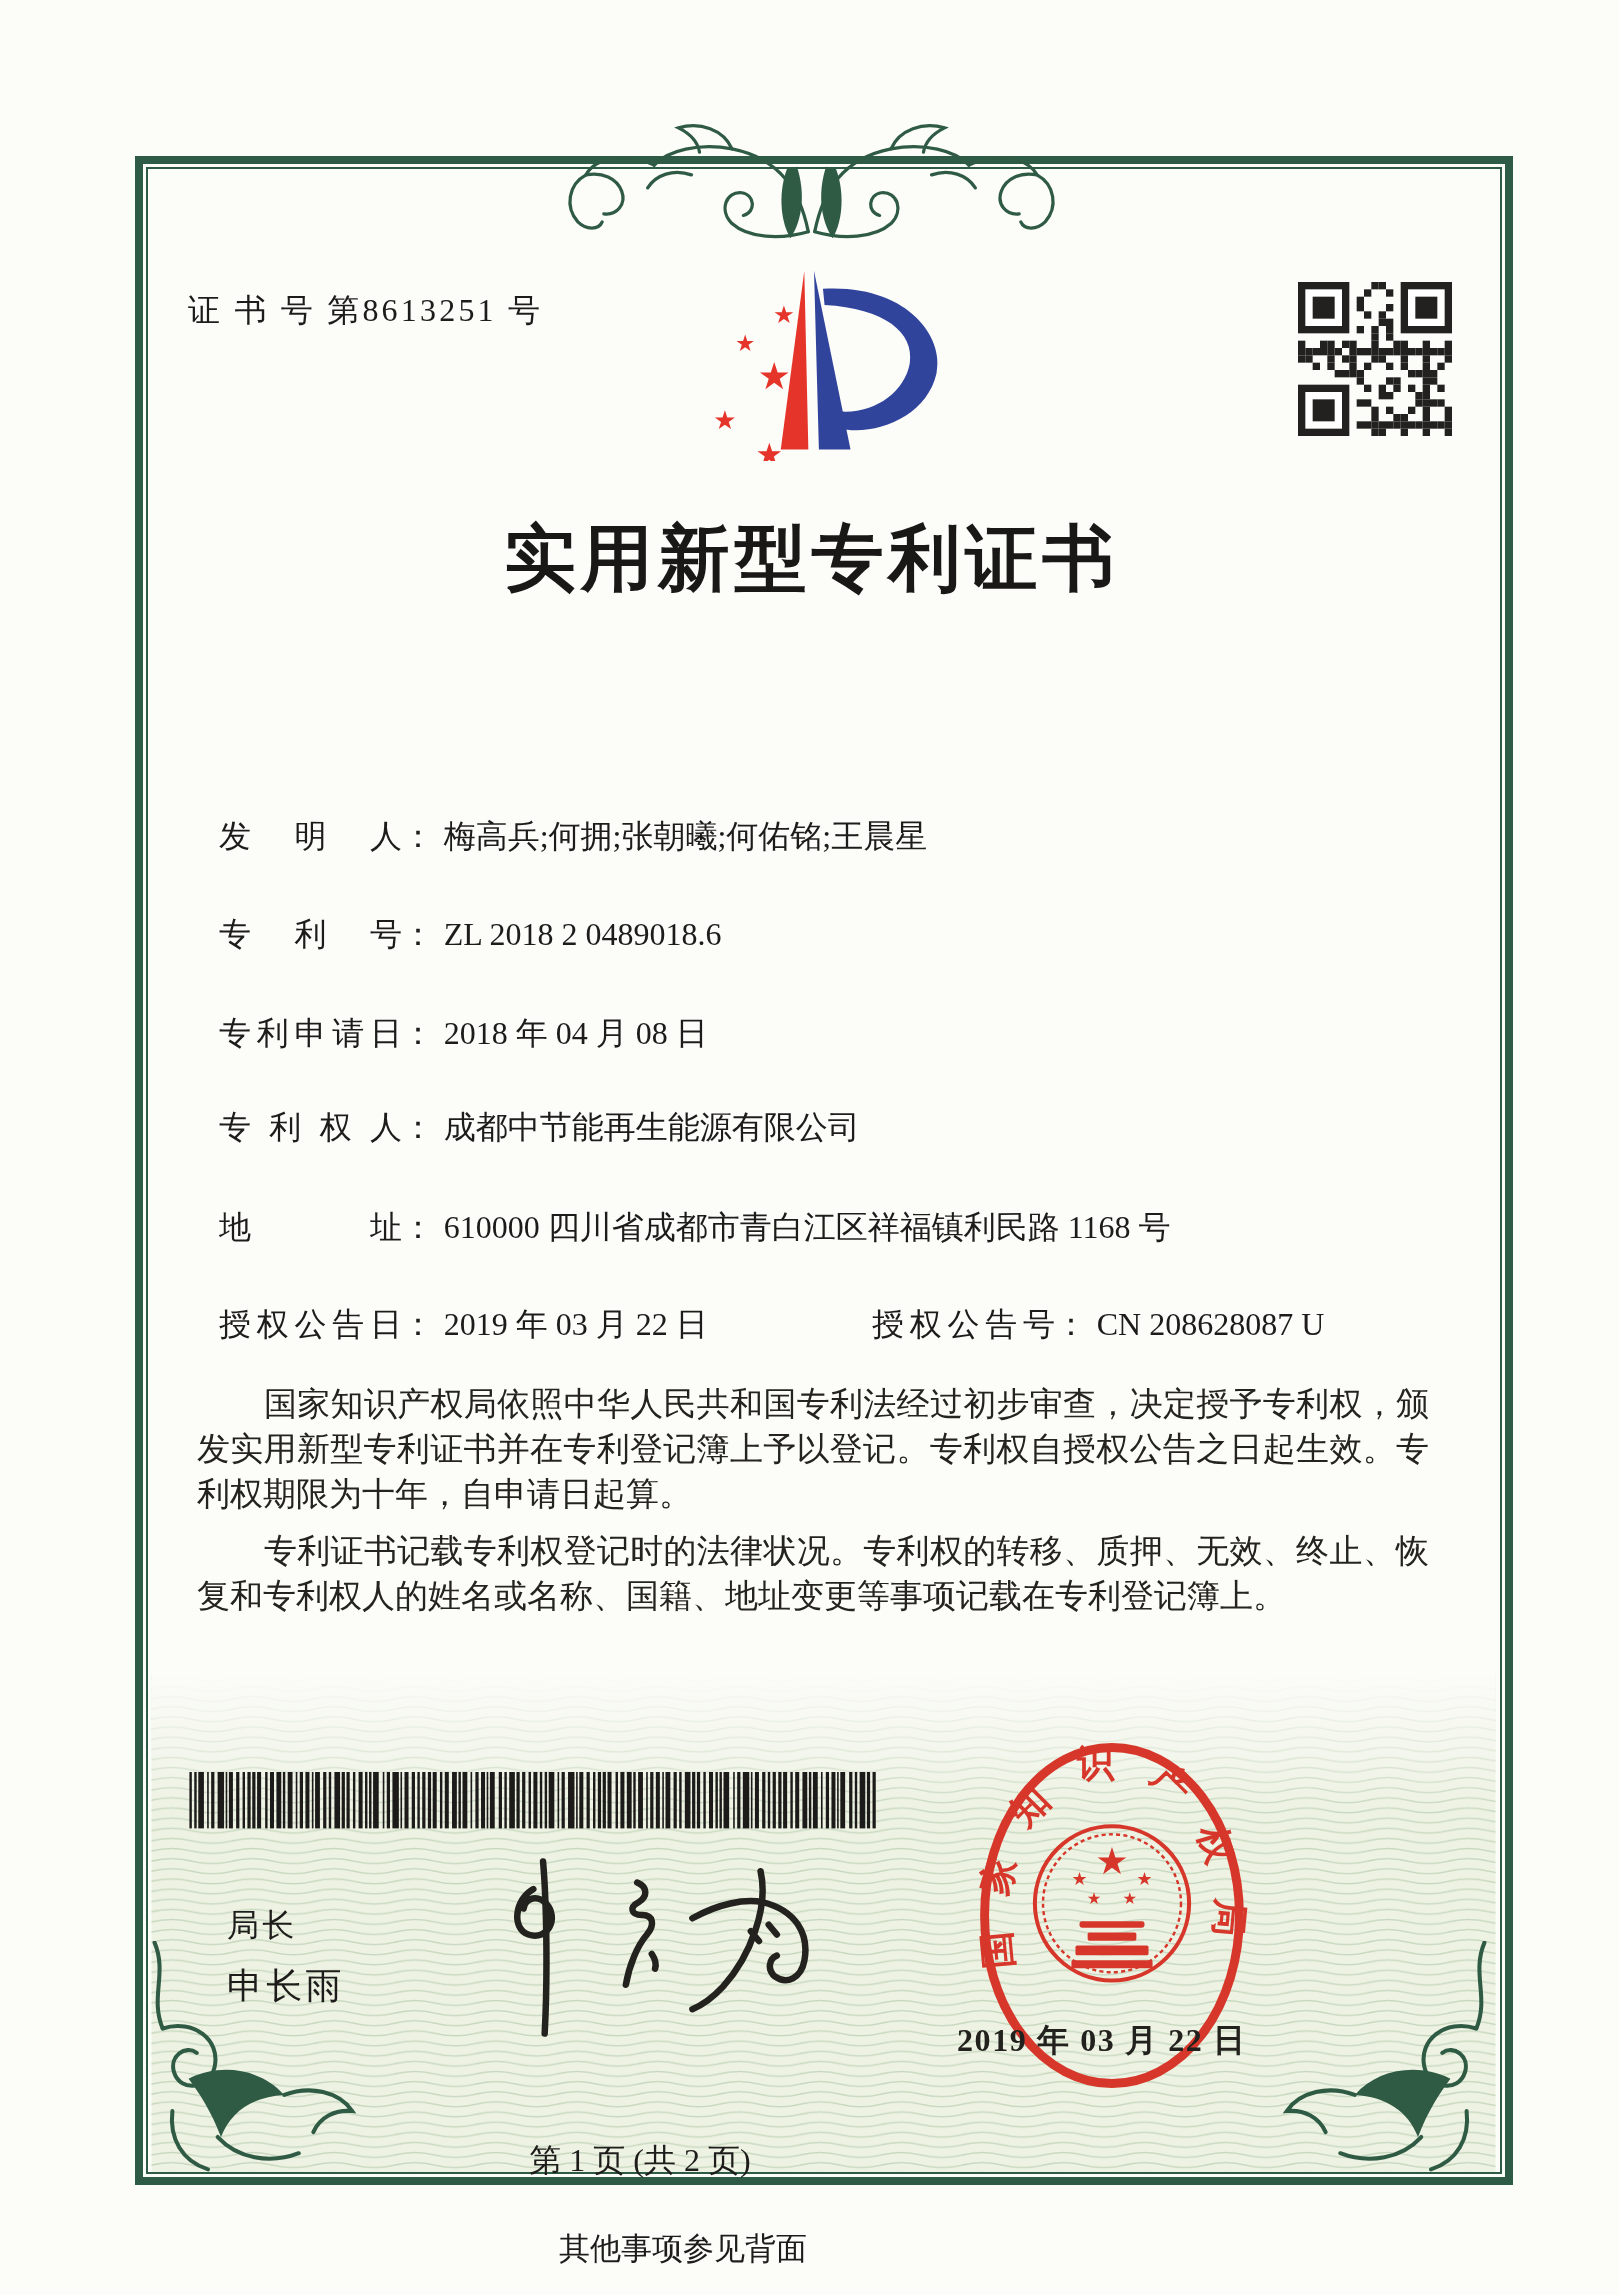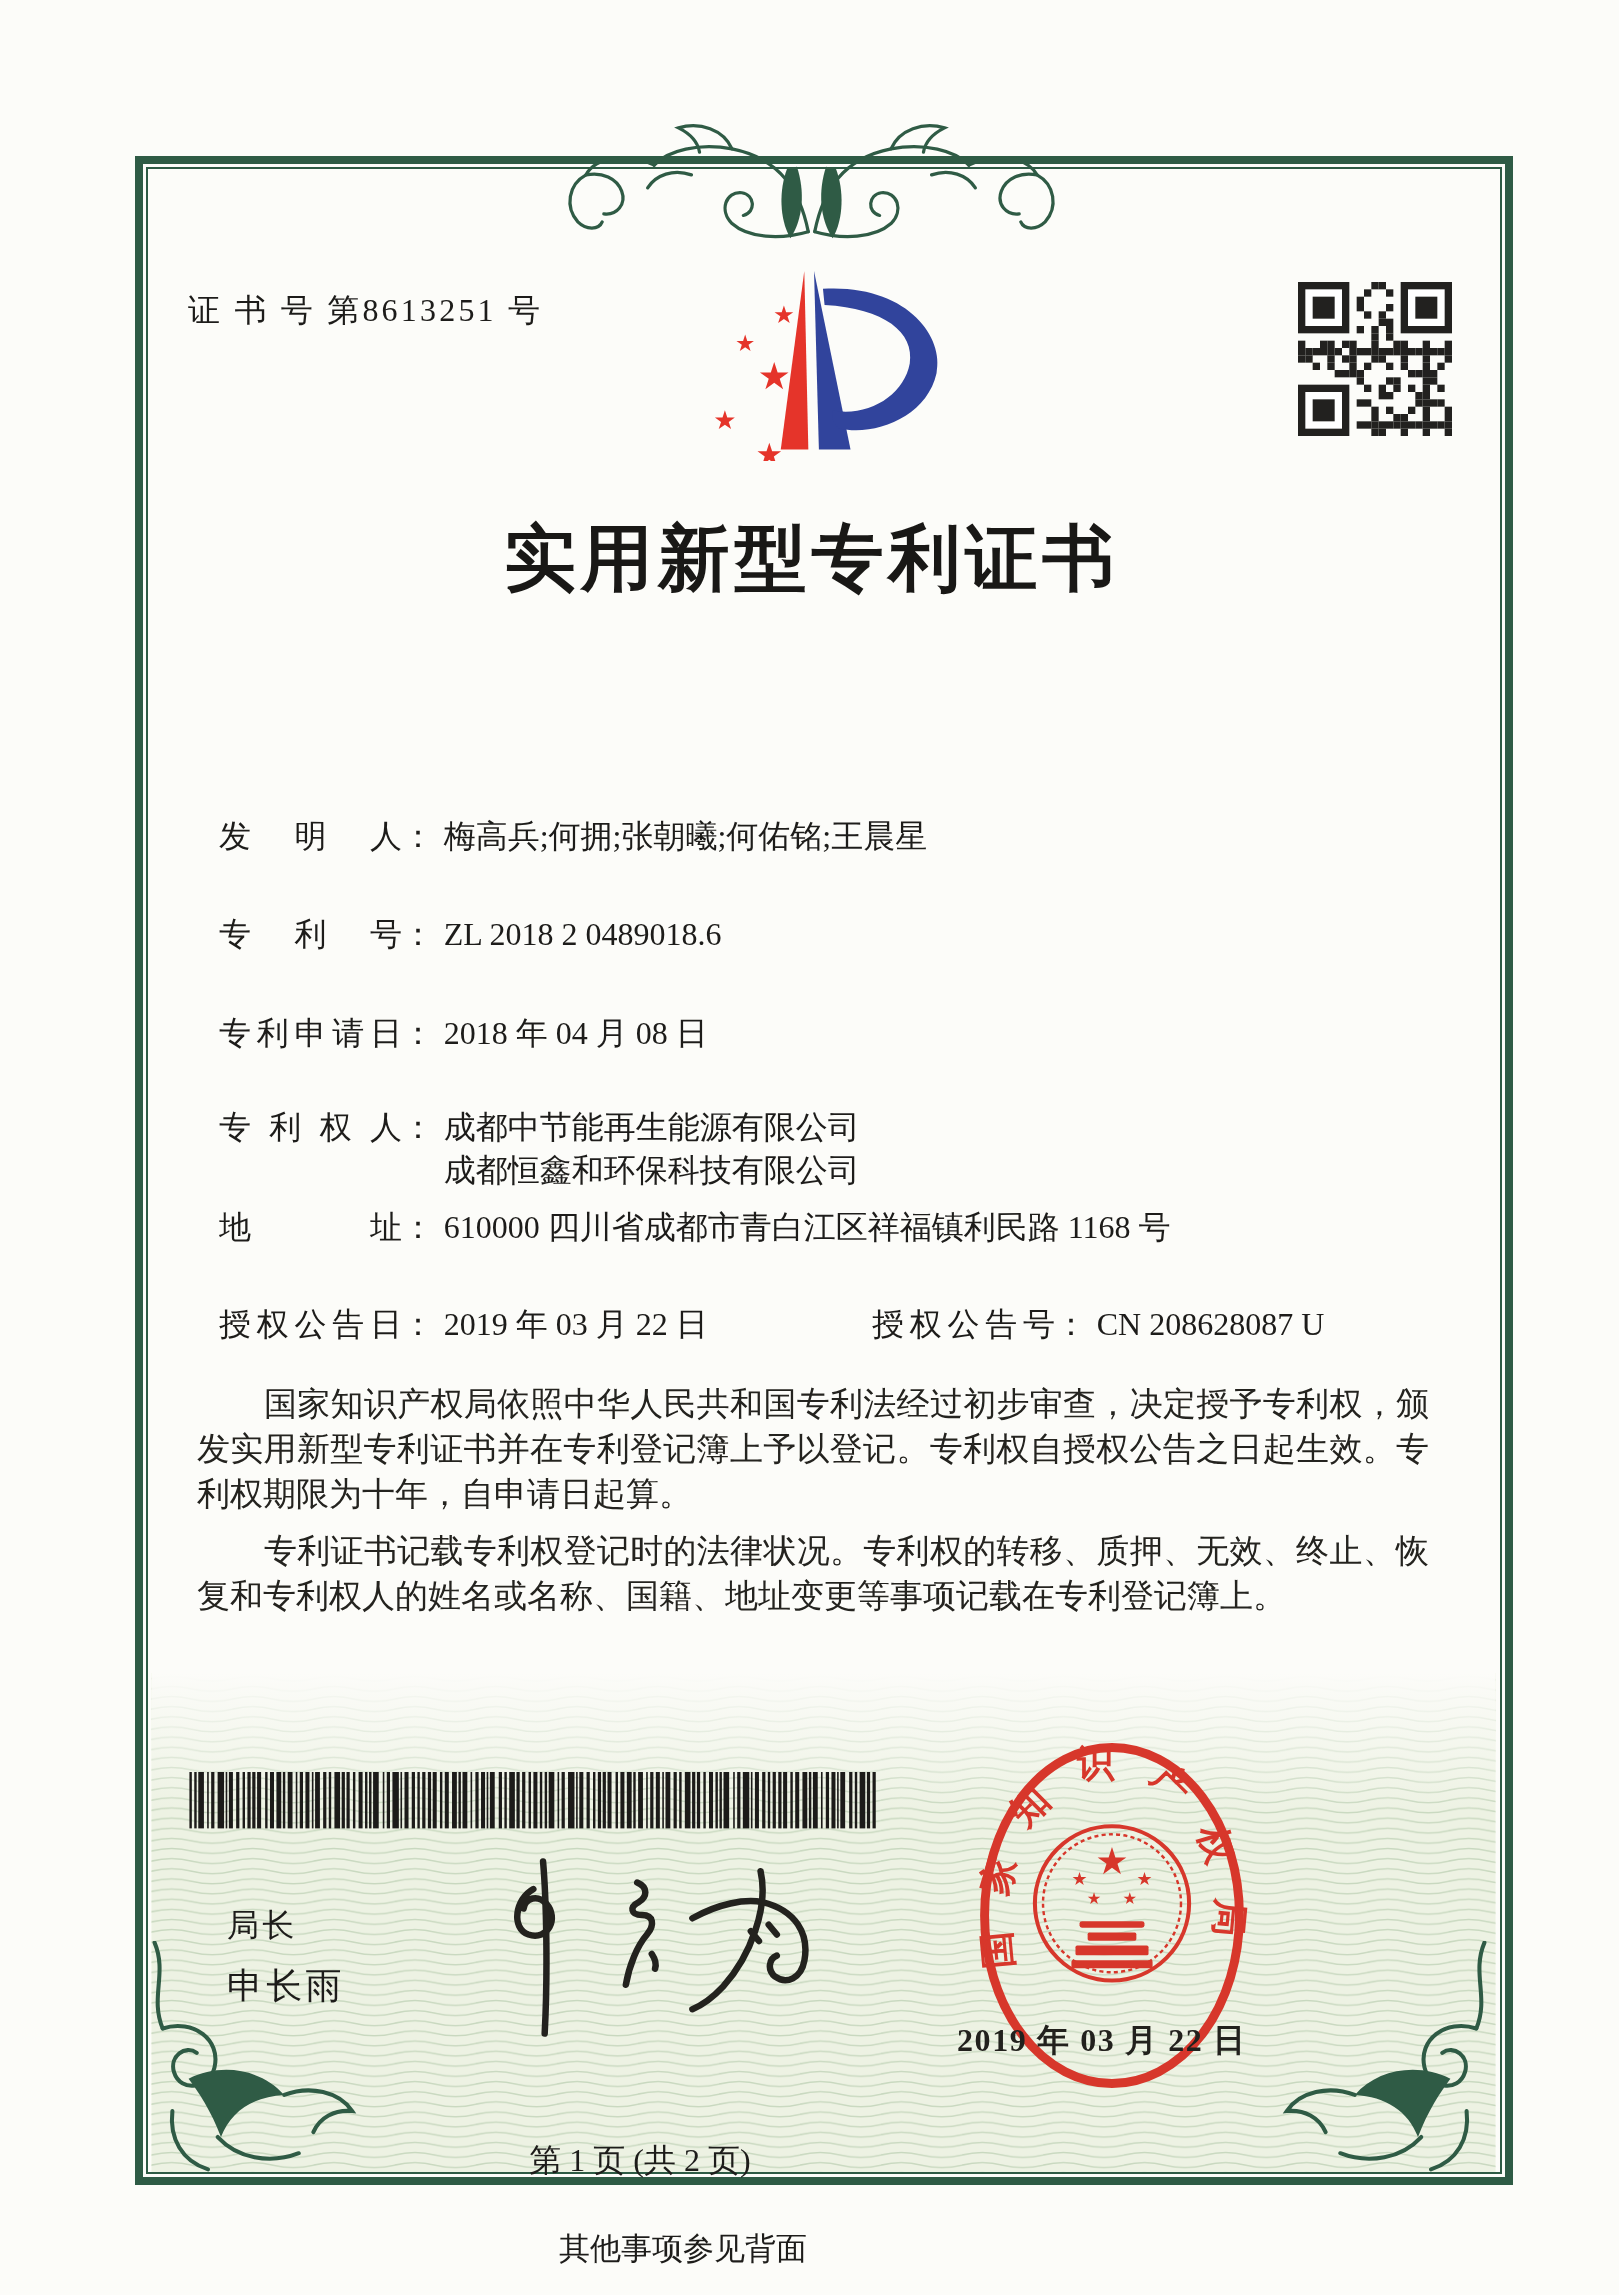--- a/index.html
+++ b/index.html
@@ -272,21 +272,21 @@
   <div class="field-row" style="top:815px">
     <span class="field-label">发明人</span><span class="colon">：</span><span class="field-value">梅高兵;何拥;张朝曦;何佑铭;王晨星</span>
   </div>
   <div class="field-row" style="top:913px">
     <span class="field-label">专利号</span><span class="colon">：</span><span class="field-value">ZL 2018 2 0489018.6</span>
   </div>
   <div class="field-row" style="top:1012px">
     <span class="field-label">专利申请日</span><span class="colon">：</span><span class="field-value">2018 年 04 月 08 日</span>
   </div>
   <div class="field-row" style="top:1106px">
-    <span class="field-label">专利权人</span><span class="colon">：</span><span class="field-value stack"><span>成都中节能再生能源有限公司</span><span>成都恒鑫和环保科技有限公司</span></span>
+    <span class="field-label">专利权人</span><span class="colon">：</span><span class="field-value stack"><span>成都中节能再生能源有限公司</span></span>
   </div>
   <div class="field-row" style="top:1206px">
     <span class="field-label">地址</span><span class="colon">：</span><span class="field-value">610000 四川省成都市青白江区祥福镇利民路 1168 号</span>
   </div>
   <div class="field-row" style="top:1303px">
     <span class="field-label">授权公告日</span><span class="colon">：</span><span class="field-value">2019 年 03 月 22 日</span>
     <span class="grant-no-group">
       <span class="field-label">授权公告号</span><span class="colon">：</span><span class="field-value">CN 208628087 U</span>
     </span>
   </div>

